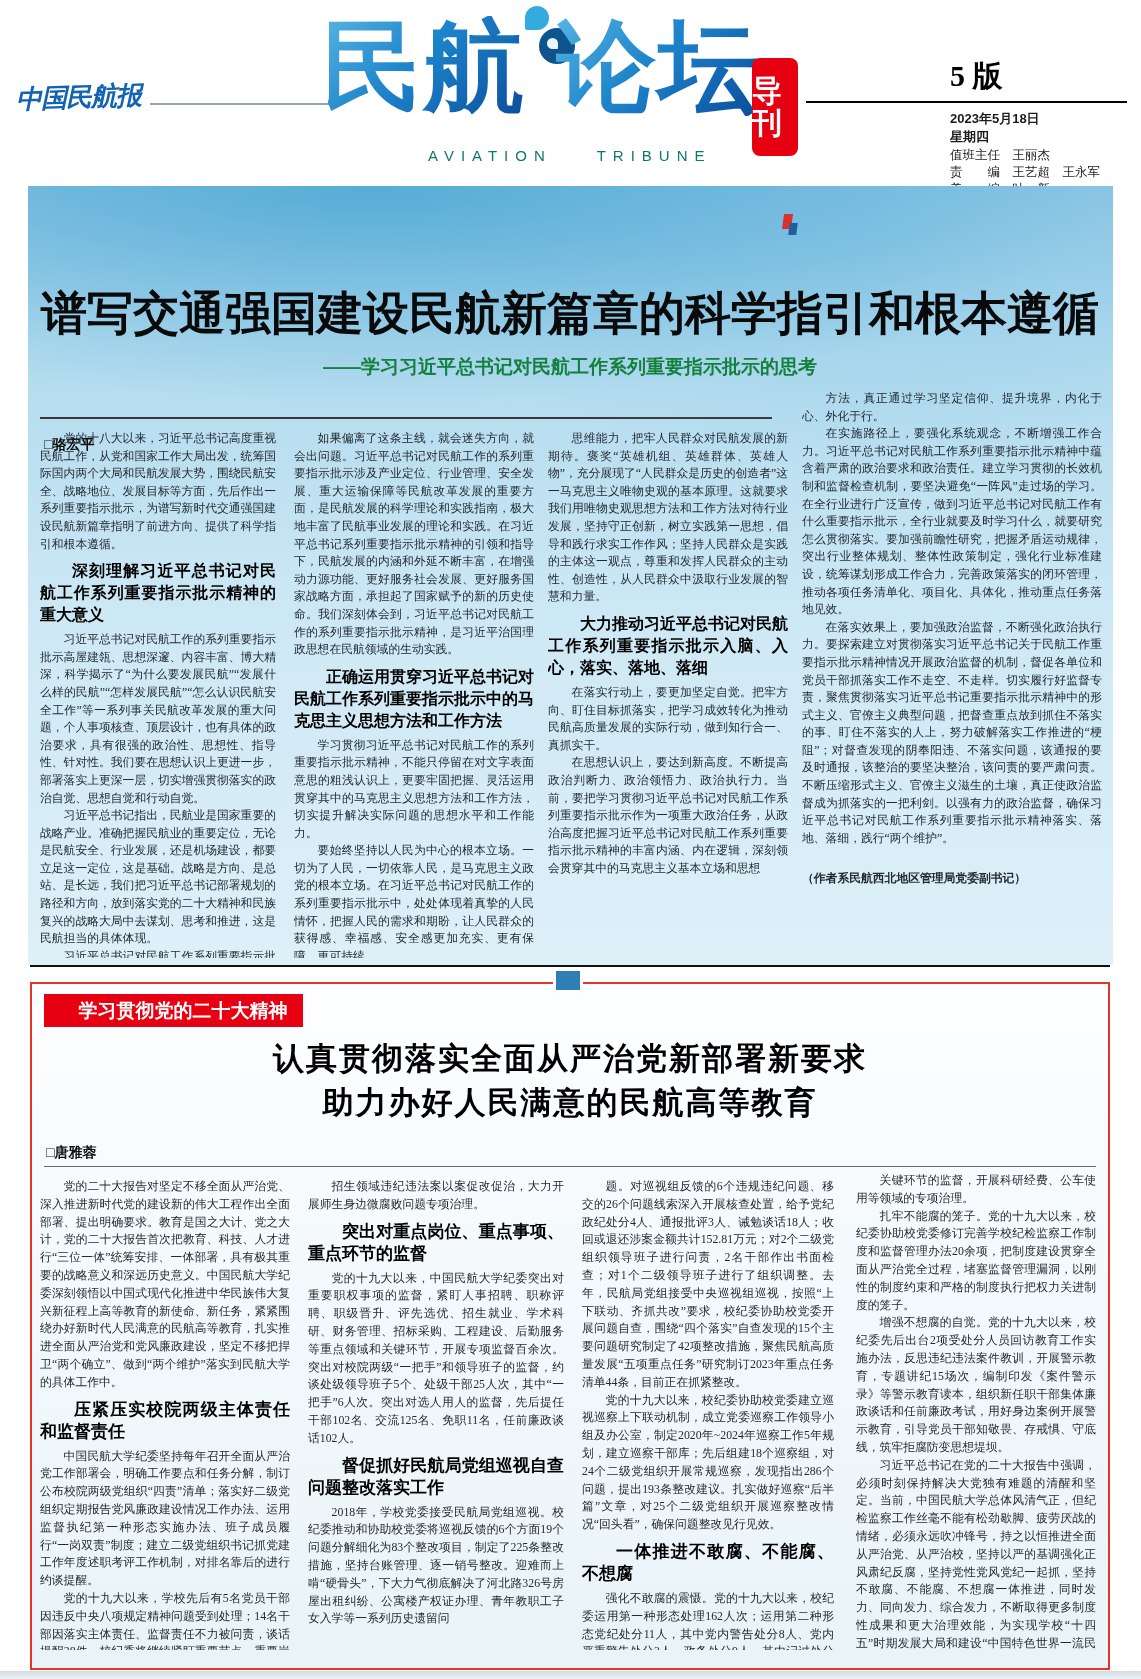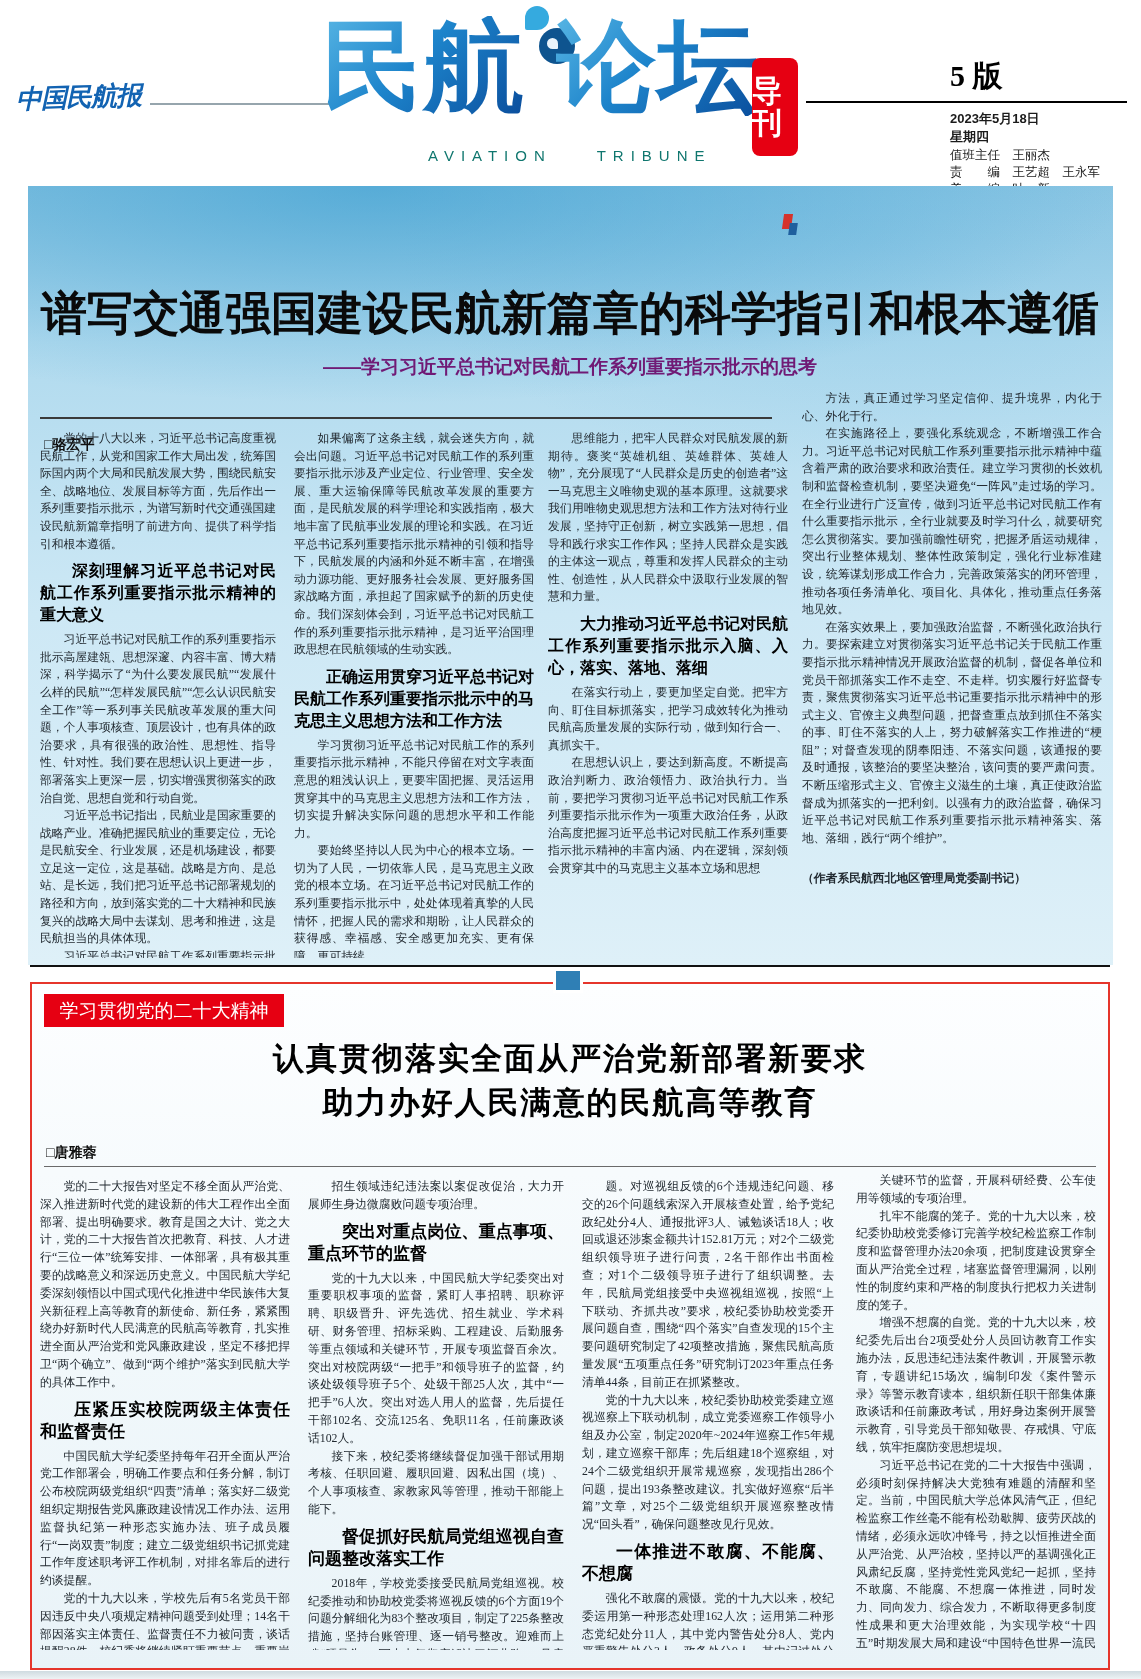--- a/index.html
+++ b/index.html
@@ -40,21 +40,21 @@
       background:
         radial-gradient(1100px 320px at 32% 0%, rgba(38,148,204,.52), rgba(38,148,204,0) 68%),
         radial-gradient(800px 400px at 78% 6%, rgba(125,193,228,.40), rgba(125,193,228,0) 60%),
         linear-gradient(180deg,#8cc6e3 0%,#b0daee 20%,#cde8f5 55%,#def0f8 100%);}
   .deco{left:783px;top:214px;width:14px;height:22px;}
   .deco .r{position:absolute;left:0;top:0;width:9px;height:15px;background:#d6332c;transform:skewX(-8deg);}
   .deco .b{position:absolute;left:6px;top:9px;width:8px;height:12px;background:#1f5f9e;transform:skewX(-8deg);}
   .headline{left:40px;top:288px;width:1060px;text-align:center;font-family:"Liberation Sans",sans-serif;
             font-weight:900;font-size:46px;line-height:1.1;color:#0a0a0a;}
   .deck{left:40px;top:354px;width:1060px;text-align:center;font-family:"Liberation Sans",sans-serif;
-        font-weight:700;font-size:19px;color:#701a75;}
+        font-weight:700;font-size:19px;color:#15803d;}
   .byline{font-family:"Liberation Sans",sans-serif;font-weight:700;font-size:14px;color:#101010;}
   .by1{left:44px;top:396px;margin-top:40px;}
   .by1-rule{left:40px;top:417px;width:732px;height:1.5px;background:#3a3a3a;}
 
   .col{overflow:hidden;font-size:11.8px;line-height:17.6px;text-align:justify;text-justify:inter-ideograph;
        color:#222a31;}
   .c1a{left:40px;top:430px;width:236px;height:528px;}
   .c1b{left:294px;top:430px;width:240px;height:528px;}
   .c1c{left:548px;top:430px;width:240px;height:528px;}
   .c1d{left:802px;top:390px;width:300px;height:568px;}
@@ -62,21 +62,21 @@
   .subhead{font-family:"Liberation Sans",sans-serif;font-weight:900;font-size:16px;line-height:22px;
            color:#000;text-indent:2em;margin:7px 0 5px;}
   .attribution{text-align:left;font-weight:700;margin-top:23px;}
 
   
   .black-rule{left:30px;top:965px;width:1080px;height:2px;background:#111;}
   .redbox{left:30px;top:982px;width:1080px;height:688px;border:2.5px solid #e5352b;box-sizing:border-box;
           background:linear-gradient(180deg,#fdfeff 0%,#f1f8fb 55%,#e9f3f8 100%);}
   .ornament{left:556px;top:971px;width:24px;height:19px;background:#2f7fb5;box-shadow:0 0 0 3px #fff;}
   .tag{left:44px;top:994px;width:240px;height:33px;background:#e60012;color:#fff;text-align:center;
-       line-height:33px;font-family:"Liberation Sans",sans-serif;font-weight:400;font-size:19px;}
+       line-height:33px;font-family:"Liberation Sans",sans-serif;font-weight:700;font-size:19px;padding-left:19px;}
   .t2{width:1056px;left:42px;text-align:center;font-family:"Liberation Serif",serif;font-weight:900;
       font-size:31px;color:#000;letter-spacing:2px;}
   .t2a{top:1038px;} .t2b{top:1082px;}
   .by2{left:46px;top:1144px;}
   .by2-rule{left:44px;top:1166px;width:1052px;height:1px;background:#6a6a6a;}
   .col2{font-size:11.8px;line-height:17.8px;}
   .c2a{left:40px;top:1178px;width:250px;height:472px;}
   .c2b{left:308px;top:1178px;width:256px;height:472px;}
   .c2c{left:582px;top:1178px;width:252px;height:472px;}
   .c2d{left:856px;top:1172px;width:240px;height:478px;}
@@ -162,21 +162,20 @@
   <div class="abs col col2 c2a">
       <div class="para">党的二十大报告对坚定不移全面从严治党、深入推进新时代党的建设新的伟大工程作出全面部署、提出明确要求。教育是国之大计、党之大计，党的二十大报告首次把教育、科技、人才进行“三位一体”统筹安排、一体部署，具有极其重要的战略意义和深远历史意义。中国民航大学纪委深刻领悟以中国式现代化推进中华民族伟大复兴新征程上高等教育的新使命、新任务，紧紧围绕办好新时代人民满意的民航高等教育，扎实推进全面从严治党和党风廉政建设，坚定不移把捍卫“两个确立”、做到“两个维护”落实到民航大学的具体工作中。</div>
       <div class="subhead">压紧压实校院两级主体责任和监督责任</div>
       <div class="para">中国民航大学纪委坚持每年召开全面从严治党工作部署会，明确工作要点和任务分解，制订公布校院两级党组织“四责”清单；落实好二级党组织定期报告党风廉政建设情况工作办法、运用监督执纪第一种形态实施办法、班子成员履行“一岗双责”制度；建立二级党组织书记抓党建工作年度述职考评工作机制，对排名靠后的进行约谈提醒。</div>
       <div class="para">党的十九大以来，学校先后有5名党员干部因违反中央八项规定精神问题受到处理；14名干部因落实主体责任、监督责任不力被问责，谈话提醒28件。校纪委将继续紧盯重要节点、重要岗位，加强明察暗访，2018年~2020年连续3年开展不担当、不作为问题专项治理。去年，结合</div>
     </div>
   <div class="abs col col2 c2b">
       <div class="para">招生领域违纪违法案以案促改促治，大力开展师生身边微腐败问题专项治理。</div>
       <div class="subhead">突出对重点岗位、重点事项、重点环节的监督</div>
       <div class="para">党的十九大以来，中国民航大学纪委突出对重要职权事项的监督，紧盯人事招聘、职称评聘、职级晋升、评先选优、招生就业、学术科研、财务管理、招标采购、工程建设、后勤服务等重点领域和关键环节，开展专项监督百余次。突出对校院两级“一把手”和领导班子的监督，约谈处级领导班子5个、处级干部25人次，其中“一把手”6人次。突出对选人用人的监督，先后提任干部102名、交流125名、免职11名，任前廉政谈话102人。</div>
-      <div class="para">接下来，校纪委将继续督促加强干部试用期考核、任职回避、履职回避、因私出国（境）、个人事项核查、家教家风等管理，推动干部能上能下。</div>
       <div class="subhead">督促抓好民航局党组巡视自查问题整改落实工作</div>
       <div class="para">2018年，学校党委接受民航局党组巡视。校纪委推动和协助校党委将巡视反馈的6个方面19个问题分解细化为83个整改项目，制定了225条整改措施，坚持台账管理、逐一销号整改。迎难而上啃“硬骨头”，下大力气彻底解决了河北路326号房屋出租纠纷、公寓楼产权证办理、青年教职工子女入学等一系列历史遗留问</div>
     </div>
   <div class="abs col col2 c2c">
       <div class="para">题。对巡视组反馈的6个违规违纪问题、移交的26个问题线索深入开展核查处置，给予党纪政纪处分4人、通报批评3人、诫勉谈话18人；收回或退还涉案金额共计152.81万元；对2个二级党组织领导班子进行问责，2名干部作出书面检查；对1个二级领导班子进行了组织调整。去年，民航局党组接受中央巡视组巡视，按照“上下联动、齐抓共改”要求，校纪委协助校党委开展问题自查，围绕“四个落实”自查发现的15个主要问题研究制定了42项整改措施，聚焦民航高质量发展“五项重点任务”研究制订2023年重点任务清单44条，目前正在抓紧整改。</div>
       <div class="para">党的十九大以来，校纪委协助校党委建立巡视巡察上下联动机制，成立党委巡察工作领导小组及办公室，制定2020年~2024年巡察工作5年规划，建立巡察干部库；先后组建18个巡察组，对24个二级党组织开展常规巡察，发现指出286个问题，提出193条整改建议。扎实做好巡察“后半篇”文章，对25个二级党组织开展巡察整改情况“回头看”，确保问题整改见行见效。</div>
       <div class="subhead">一体推进不敢腐、不能腐、不想腐</div>
       <div class="para">强化不敢腐的震慑。党的十九大以来，校纪委运用第一种形态处理162人次；运用第二种形态党纪处分11人，其中党内警告处分8人、党内严重警告处分3人，政务处分9人，其中记过处分4人、记大过处分3人，降低岗位等级处分2人；运用第三种形态处理3人，给予开除党籍处分2人。运用监督执纪“四种形态”，做到惩前毖后、治病救人，深化重点领域和</div>
     </div>
   <div class="abs col col2 c2d">

